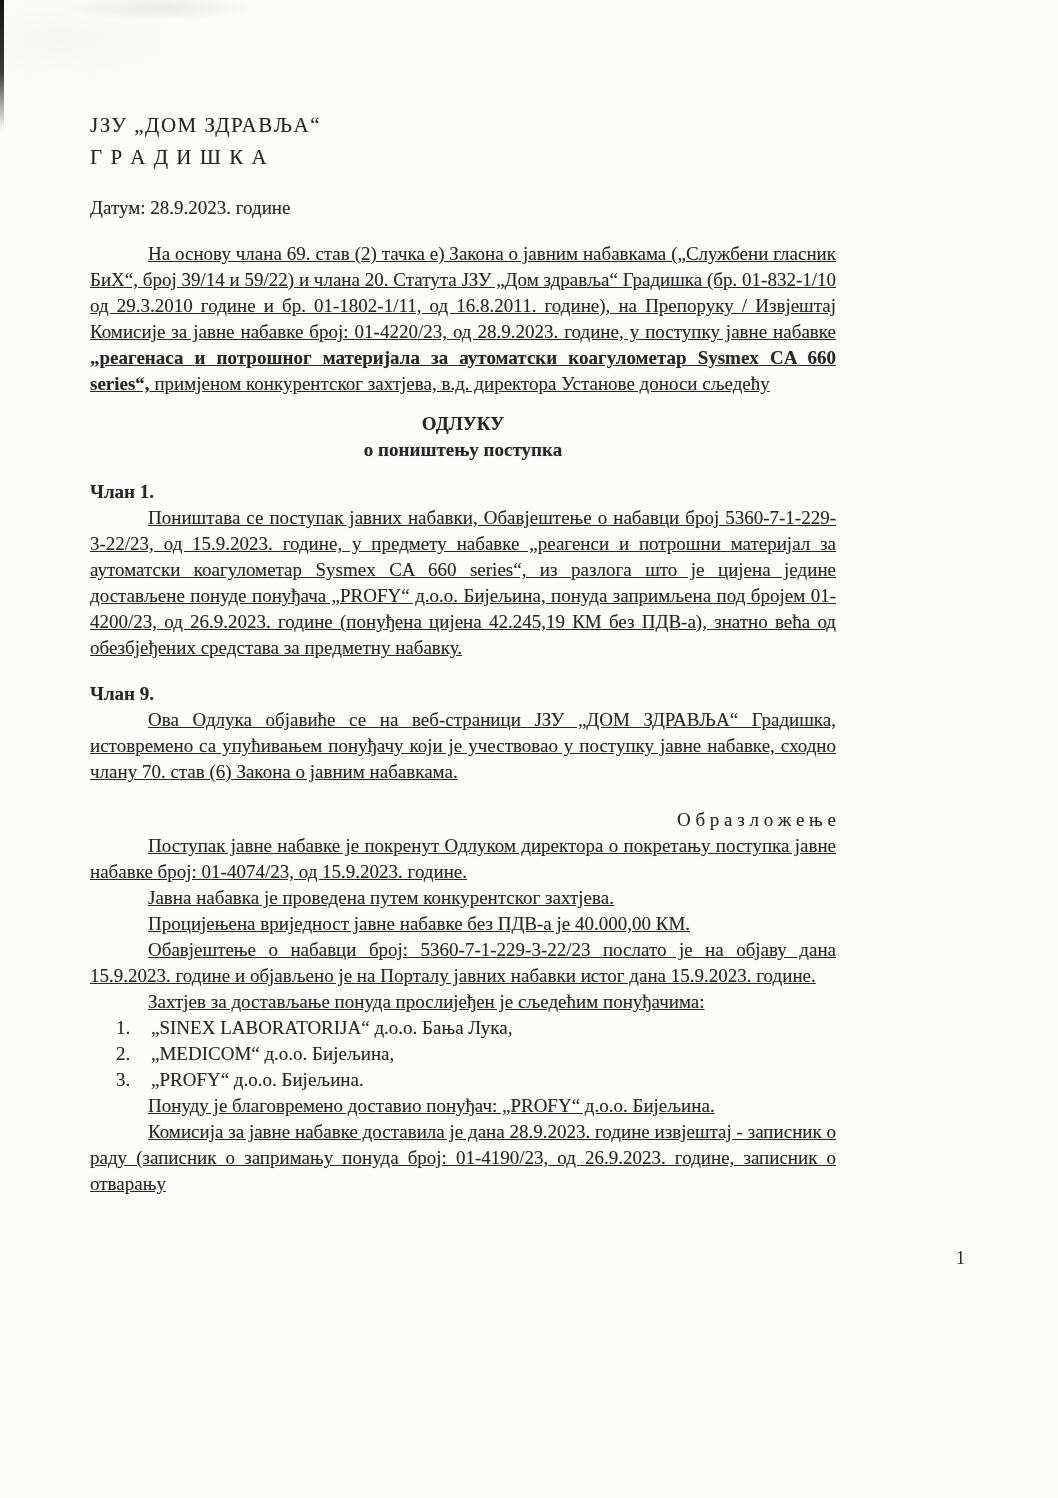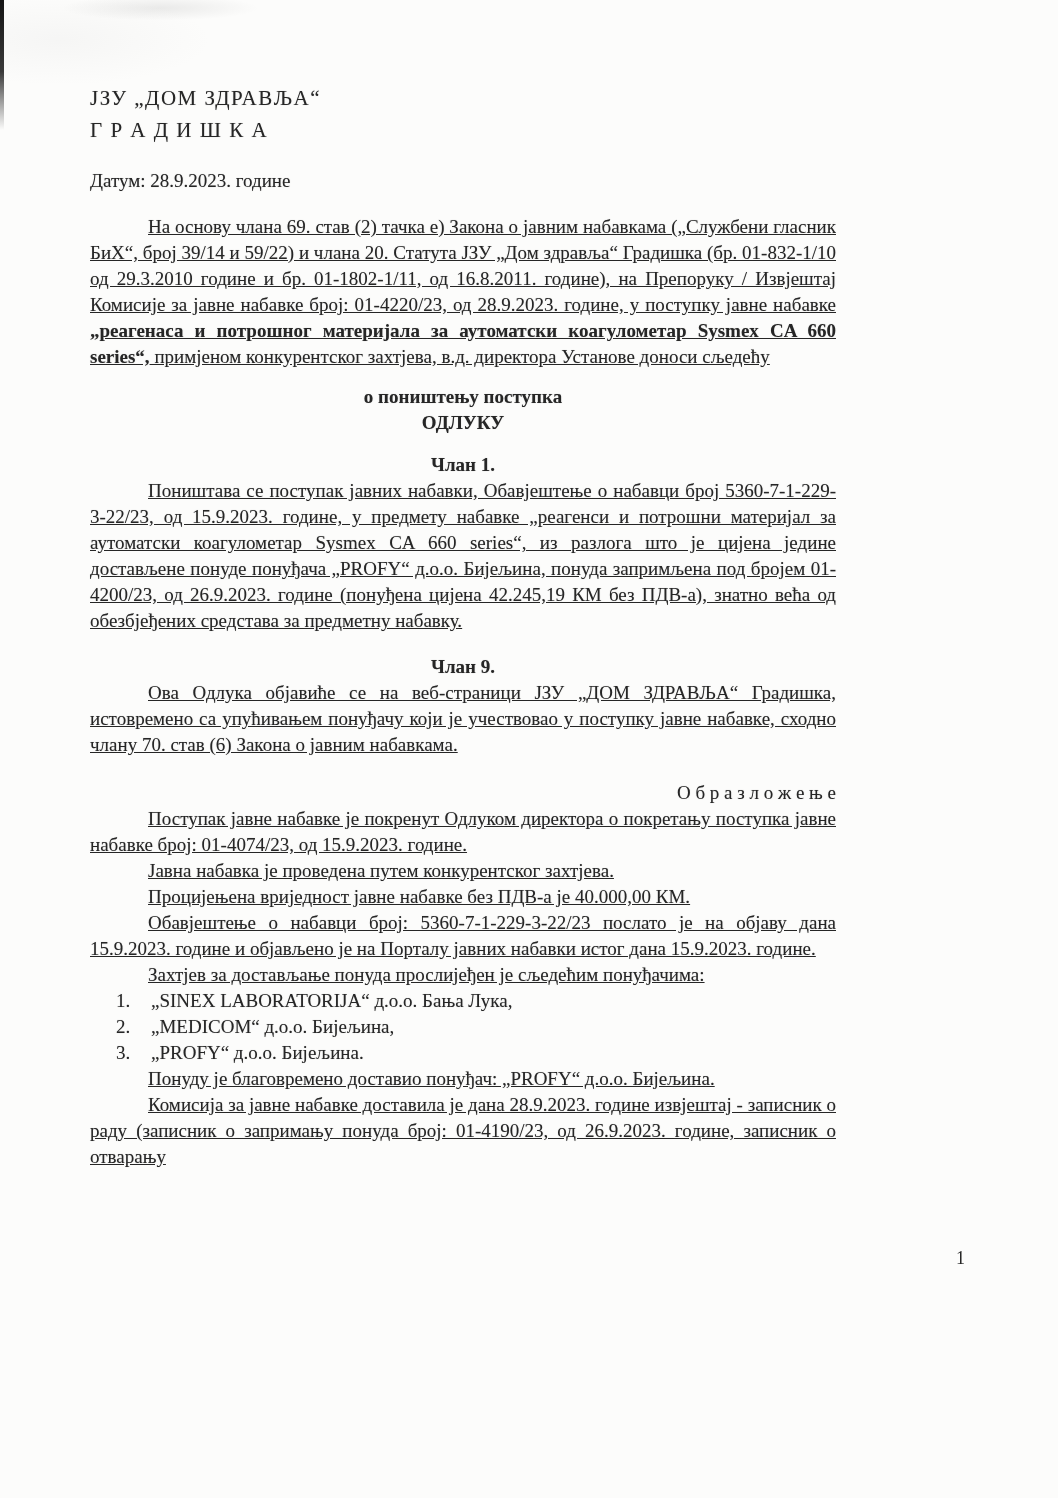--- a/index.html
+++ b/index.html
@@ -24,20 +24,21 @@
     width: 4px; height: 130px;
     background: linear-gradient(180deg, #141414 0%, #3a3a3a 55%, rgba(80,80,80,0) 100%);
   }
   .page-inner {
     box-sizing: border-box;
     width: 918px;
     padding: 82px 82px 0 90px;
     font-size: 19px;
     line-height: 26px;
     text-shadow: 0 0 1px rgba(70,70,70,0.35);
+    margin-top: 27px;
   }
   .org-line {
     font-size: 21px;
     line-height: 32px;
     letter-spacing: 1.5px;
   }
   .ref-block {
     margin-top: 22px;
     line-height: 26px;
   }
@@ -49,21 +50,21 @@
   }
   .preamble { margin-top: 20px; }
   .decision-title {
     margin-top: 14px;
     text-align: center;
     font-weight: bold;
     line-height: 26px;
   }
   .article-heading {
     margin-top: 16px;
-    text-align: center;
+    text-align: left;
     font-weight: bold;
     line-height: 26px;
   }
   .article-heading.gap-lg { margin-top: 20px; }
   .rationale-heading {
     margin-top: 22px;
     text-align: right;
     line-height: 26px;
   }
   .bidder-row {
@@ -94,22 +95,22 @@
     <div class="org-line">ЈЗУ „ДОМ ЗДРАВЉА“</div>
     <div class="org-line">Г Р А Д И Ш К А</div>
     <div class="ref-block">
       <div>Датум: 28.9.2023. године</div>
     </div>
   </header>
 
   <p class="body-par preamble"><span>На основу члана 69. став (2) тачка е) Закона о јавним набавкама („Службени гласник БиХ“, број 39/14 и 59/22) и члана 20. Статута ЈЗУ „Дом здравља“ Градишка (бр. 01-832-1/10 од 29.3.2010 године и бр. 01-1802-1/11, од 16.8.2011. године), на Препоруку / Извјештај Комисије за јавне набавке број: 01-4220/23, од 28.9.2023. године, у поступку јавне набавке </span><strong>„реагенаса и потрошног материјала за аутоматски коагулометар Sysmex CA 660 series“,</strong><span> примјеном конкурентског захтјева, в.д. директора Установе доноси сљедећу</span></p>
 
   <div class="decision-title">
+    <div>ОДЛУКУ</div>
     <div>о поништењу поступка</div>
-    <div>ОДЛУКУ</div>
   </div>
 
   <section>
     <div class="article-heading">Члан 1.</div>
     <p class="body-par">Поништава се поступак јавних набавки, Обавјештење о набавци број 5360-7-1-229-3-22/23, од 15.9.2023. године, у предмету набавке „реагенси и потрошни материјал за аутоматски коагулометар Sysmex CA 660 series“, из разлога што је цијена једине достављене понуде понуђача „PROFY“ д.о.о. Бијељина, понуда запримљена под бројем 01-4200/23, од 26.9.2023. године (понуђена цијена 42.245,19 КМ без ПДВ-а), знатно већа од обезбјеђених средстава за предметну набавку.</p>
   </section>
 
 
   <section>
     <div class="article-heading gap-lg">Члан 9.</div>

